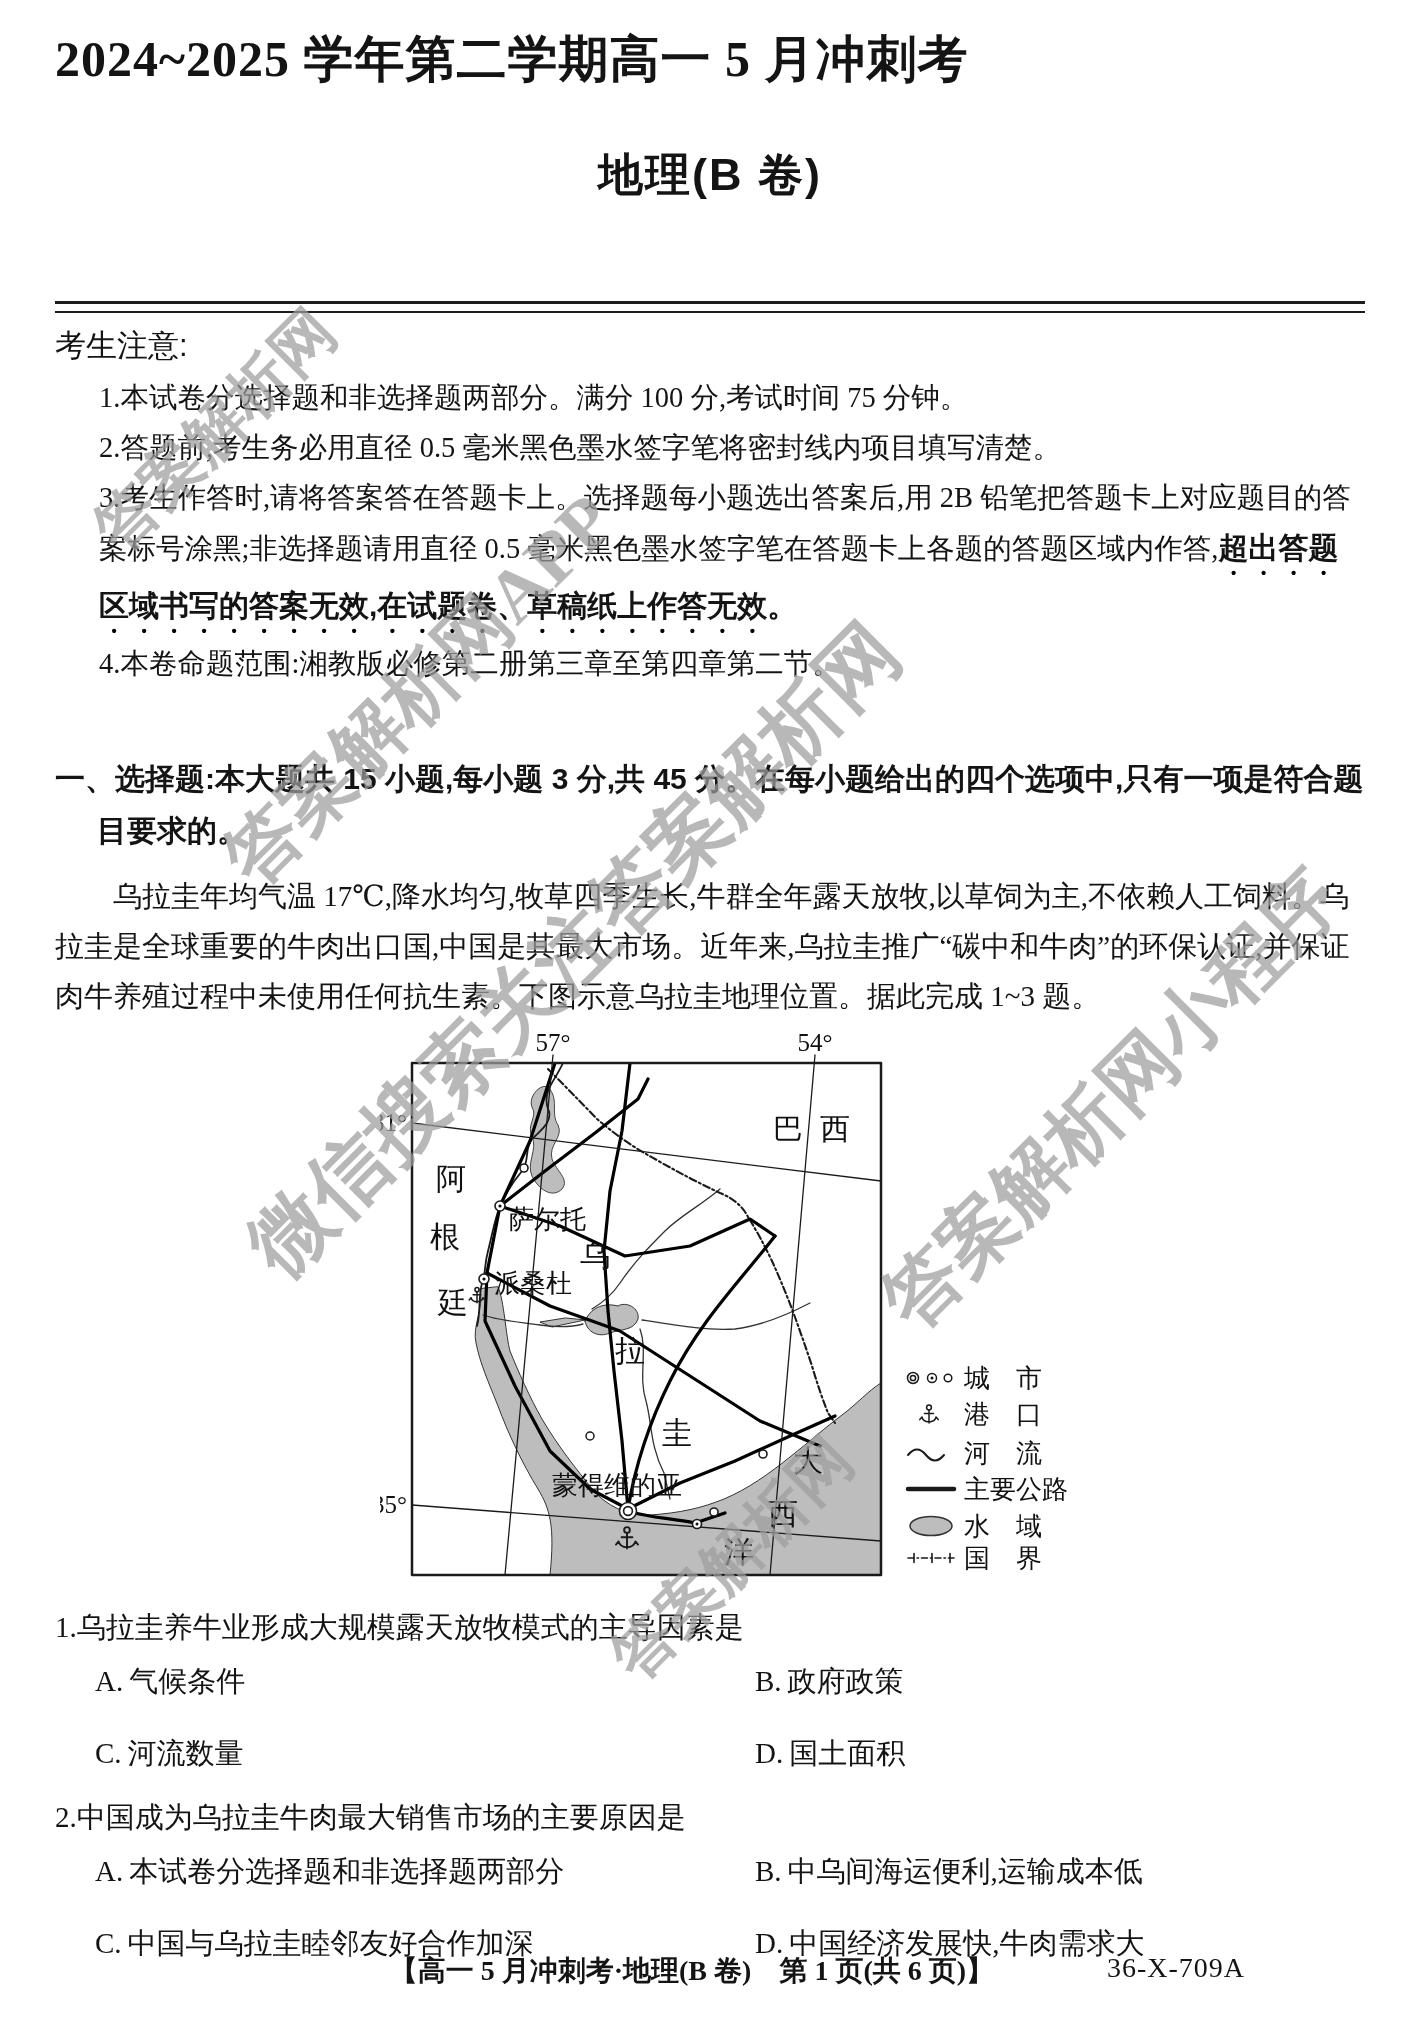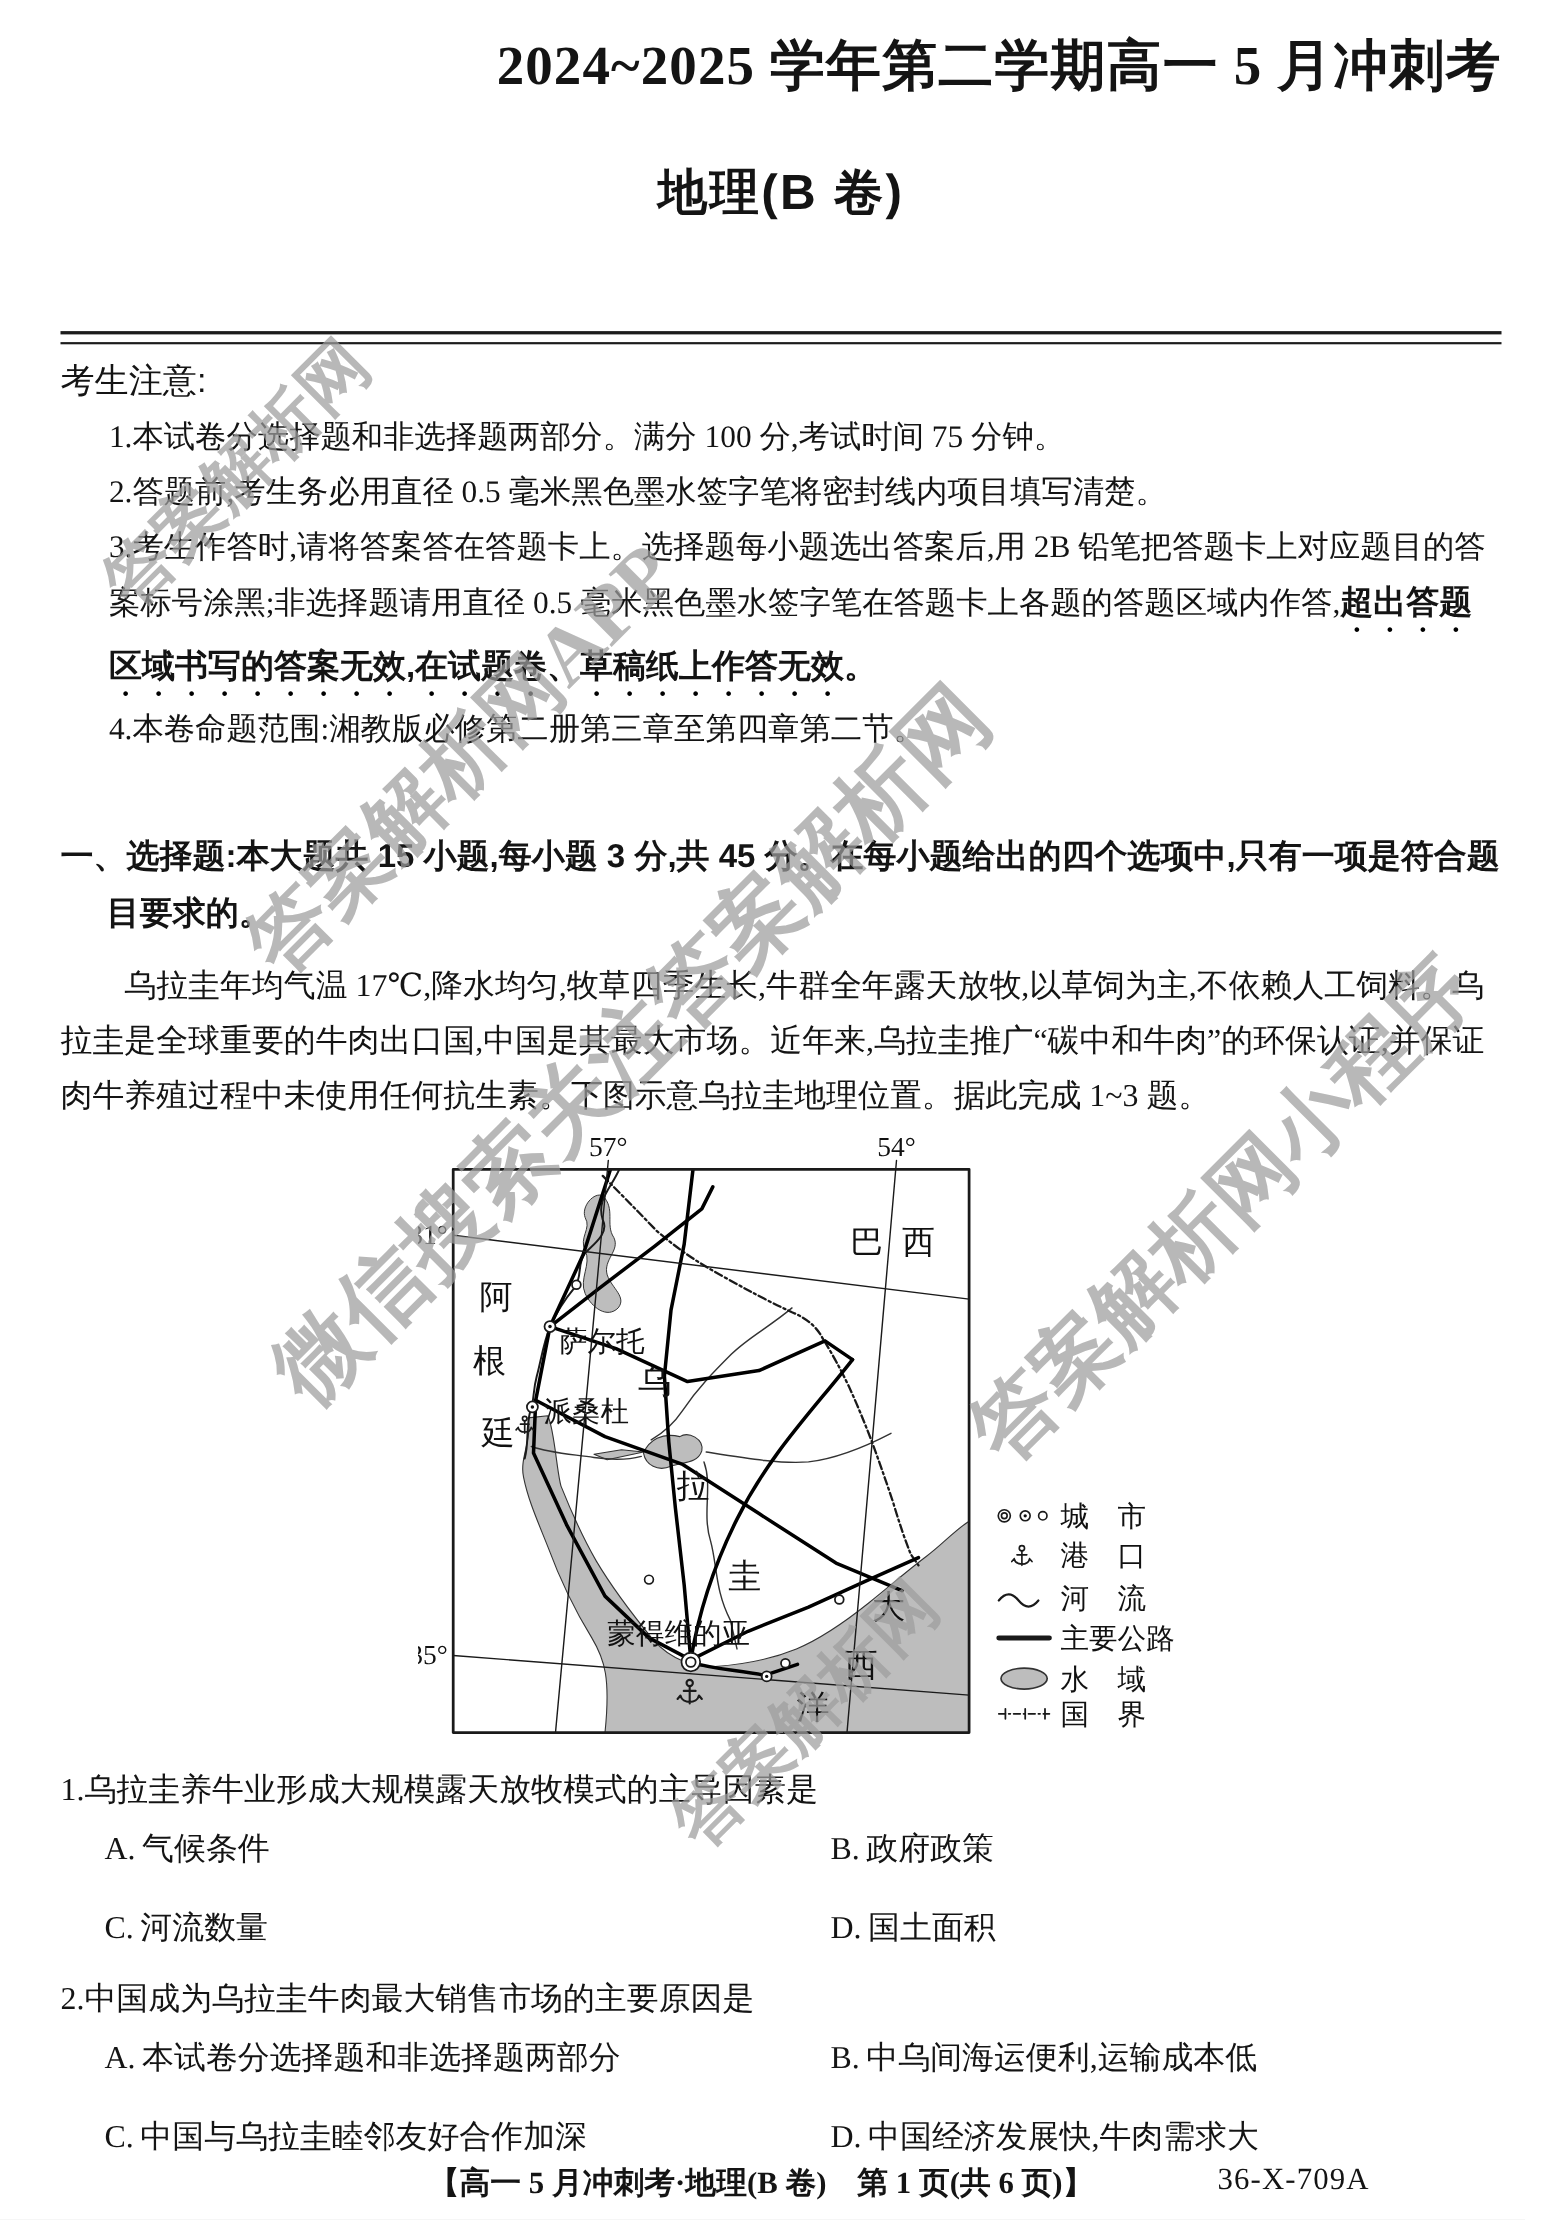--- a/index.html
+++ b/index.html
@@ -2,21 +2,21 @@
 <html><head>
 <meta charset="utf-8">
 <style>
   html,body{margin:0;padding:0;background:#e8e8e8;}
   .page{
     position:relative;width:1420px;height:2018px;margin:0 auto;background:#ffffff;
     font-family:"Liberation Serif","DejaVu Serif",serif;color:#141414;overflow:hidden;
   }
   .content{position:relative;padding:0 55px;z-index:1;}
   .page-title{
-    margin:26px 0 0 0;text-align:right;font-size:50px;font-weight:700;
+    margin:26px 0 0 0;text-align:left;font-size:50px;font-weight:700;
     font-family:"Liberation Serif","DejaVu Serif",serif;letter-spacing:1px;
   }
   .subject-title{
     margin:52px 0 0 0;text-align:center;font-size:45px;font-weight:700;
     font-family:"Liberation Sans","DejaVu Sans",sans-serif;letter-spacing:2px;
   }
   .double-rule{margin-top:96px;height:7px;border-top:3.5px solid #1c1c1c;border-bottom:2.5px solid #1c1c1c;}
   .notice-heading{
     margin:12px 0 0 0;font-size:31px;font-weight:400;
     font-family:"Liberation Sans","DejaVu Sans",sans-serif;
@@ -33,21 +33,21 @@
     font-family:"Liberation Sans","DejaVu Sans",sans-serif;font-weight:700;
     font-size:30px;line-height:52px;
   }
   .passage{margin:14px 0 0 0;font-size:29px;line-height:50px;text-indent:2em;}
   .figure{position:relative;height:567px;}
   .figure svg{position:absolute;left:325px;top:0;}
   .question{margin-top:14px;font-size:29px;line-height:50px;}
   .stem{display:block;}
   .opts{display:grid;grid-template-columns:660px auto;padding-left:40px;row-gap:22px;margin-top:4px;}
   .opt .okey{margin-right:6px;}
-  .footer{position:absolute;left:0;right:0;bottom:12px;height:40px;font-size:28px;z-index:1;}
+  .footer{position:absolute;left:0;right:0;bottom:26px;height:40px;font-size:28px;z-index:1;}
   .footer .center{
     position:absolute;left:50%;transform:translateX(-53%);white-space:nowrap;font-weight:700;
   }
   .footer .center .fpage{margin-left:28px;}
   .footer .code{position:absolute;right:175px;font-weight:400;letter-spacing:1px;}
   .wm{
     position:absolute;z-index:3;pointer-events:none;white-space:nowrap;
     color:#9e9e9e;opacity:.72;font-weight:700;
     font-family:"Liberation Serif","DejaVu Serif",serif;
   }

